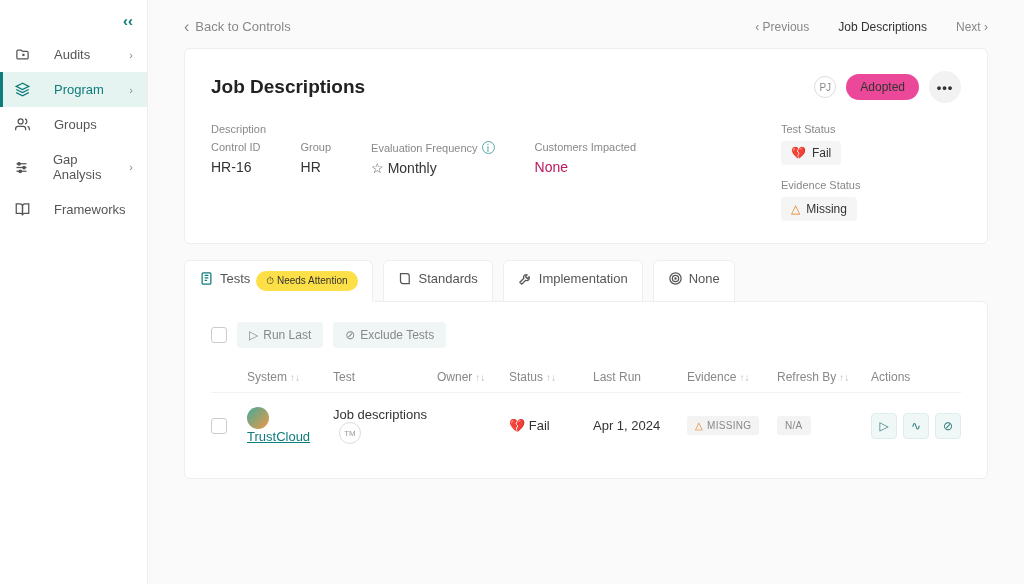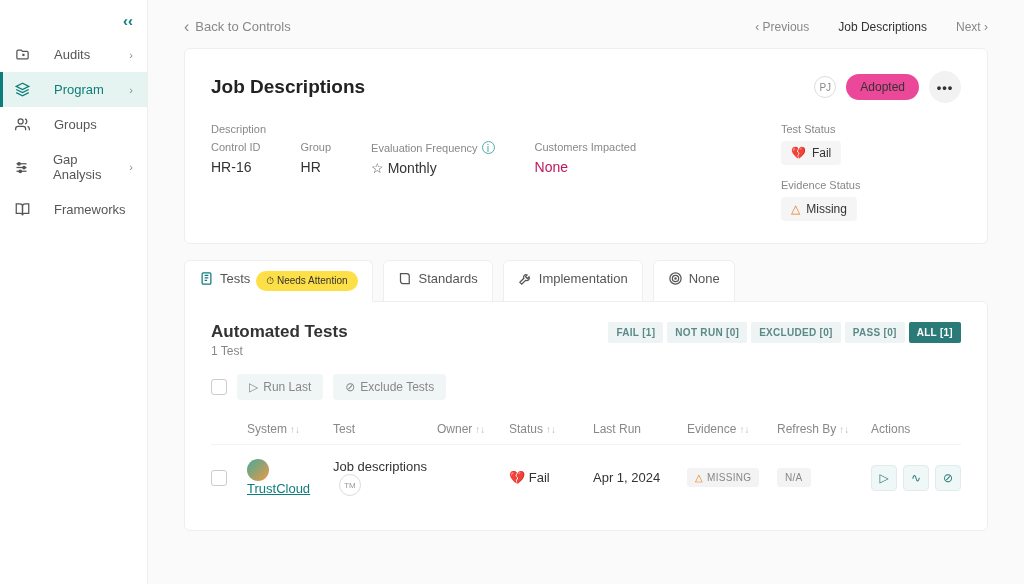--- a/index.html
+++ b/index.html
@@ -209,33 +209,20 @@
         <span><svg width="15" height="15" viewBox="0 0 24 24" fill="none" stroke="currentColor" stroke-width="2">
               <circle cx="12" cy="12" r="9"></circle>
               <circle cx="12" cy="12" r="5"></circle>
               <circle cx="12" cy="12" r="1"></circle>
             </svg></span>
         <span>None</span>
       </div>
     </div>
 
     <div class="tests-card">
-      <div class="tests-head">
-        <div>
-          <div class="tests-title">Automated Tests</div>
-          <div class="tests-sub">1 Test</div>
-        </div>
-        <div class="filter-chips">
-          <div class="fchip">FAIL [1]</div>
-          <div class="fchip">NOT RUN [0]</div>
-          <div class="fchip">EXCLUDED [0]</div>
-          <div class="fchip">PASS [0]</div>
-          <div class="fchip active">ALL [1]</div>
-        </div>
-      </div>
 
       <div class="action-row">
         <div class="checkbox"></div>
         <div class="ghost-btn">
             <span>▷</span>
             <span>Run Last</span>
           </div>
         <div class="ghost-btn">
             <span>⊘</span>
             <span>Exclude Tests</span>

